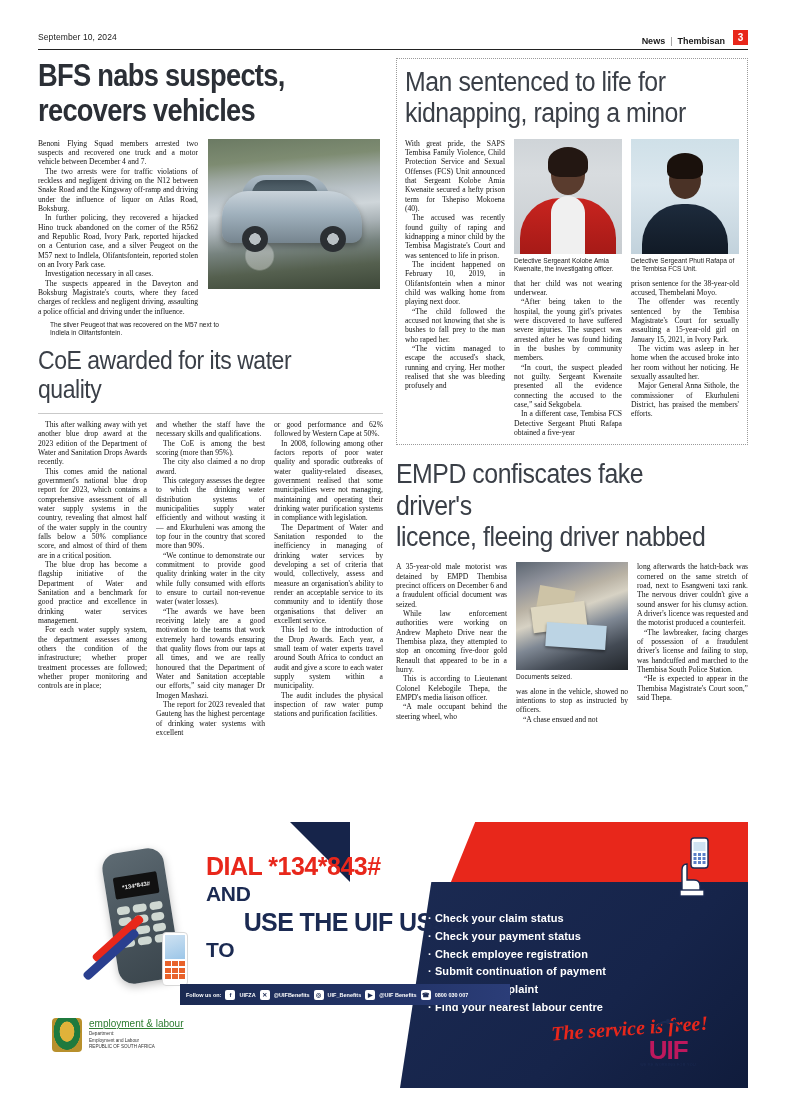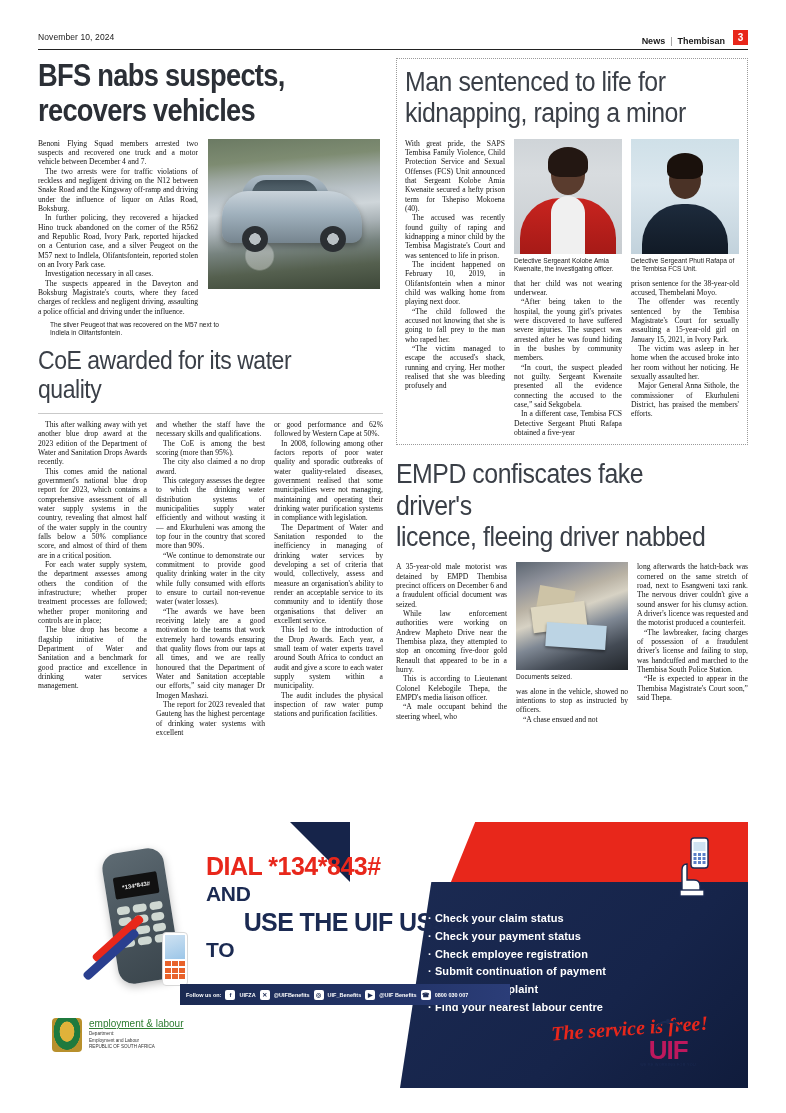--- a/index.html
+++ b/index.html
@@ -226,21 +226,21 @@
   .uif-bird { width:30px; height:14px; margin:0 auto 1px auto; }
 
   .rule-soft { border:0; border-top:1px solid #c9c9c9; margin:0; }
 </style>
 </head>
 <body>
 
 <div class="page">
 
   <div class="masthead">
-    <div class="masthead-date">November 10, 2024</div>
+    <div class="masthead-date">September 10, 2024</div>
     <div class="masthead-right">
       <span class="mh-sec">News</span>
       <span class="mh-div">|</span>
       <span class="mh-pub">Thembisan</span>
       <span class="mh-page">3</span>
     </div>
   </div>
 
   <div class="col-left">
 
@@ -273,22 +273,22 @@
       <div class="caption" style="width:175px; margin:5px 0 0 12px;">The silver Peugeot that was recovered on the M57 next to Indlela in Olifantsfontein.</div>
     </div>
 
     <div style="margin-top:8px;">
       <h2 class="hl-light" style="font-size:25px;">CoE awarded for its water quality</h2>
       <hr class="rule-soft">
       <div class="c3" style="margin-top:6px;">
         <div class="body-col">
           <p>This after walking away with yet another blue drop award at the 2023 edition of the Department of Water and Sanitation Drops Awards recently.</p>
           <p>This comes amid the national government's national blue drop report for 2023, which contains a comprehensive assessment of all water supply systems in the country, revealing that almost half of the water supply in the country falls below a 50% compliance score, and almost of third of them are in a critical position.</p>
+          <p>The blue drop has become a flagship initiative of the Department of Water and Sanitation and a benchmark for good practice and excellence in drinking water services management.</p>
           <p>For each water supply system, the department assesses among others the condition of the infrastructure; whether proper treatment processes are followed; whether proper monitoring and controls are in place;</p>
-          <p>The blue drop has become a flagship initiative of the Department of Water and Sanitation and a benchmark for good practice and excellence in drinking water services management.</p>
         </div>
         <div class="body-col">
           <p class="first">and whether the staff have the necessary skills and qualifications.</p>
           <p>The CoE is among the best scoring (more than 95%).</p>
           <p>The city also claimed a no drop award.</p>
           <p>This category assesses the degree to which the drinking water distribution systems of municipalities supply water efficiently and without wasting it — and Ekurhuleni was among the top four in the country that scored more than 90%.</p>
           <p>“We continue to demonstrate our commitment to provide good quality drinking water in the city while fully consumed with efforts to ensure to curtail non-revenue water (water losses).</p>
           <p>“The awards we have been receiving lately are a good motivation to the teams that work extremely hard towards ensuring that quality flows from our taps at all times, and we are really honoured that the Department of Water and Sanitation acceptable our efforts,” said city manager Dr Imogen Mashazi.</p>
           <p>The report for 2023 revealed that Gauteng has the highest percentage of drinking water systems with excellent</p>
         </div>
@@ -310,21 +310,21 @@
         <span>Man sentenced to life for</span><br>
         <span>kidnapping, raping a minor</span>
       </h2>
 
       <div class="c3" style="margin-top:3px;">
 
         <div class="body-col">
           <p class="first">With great pride, the SAPS Tembisa Family Violence, Child Protection Service and Sexual Offenses (FCS) Unit announced that Sergeant Kolobe Amia Kwenaite secured a hefty prison term for Tshepiso Mokoena (40).</p>
           <p>The accused was recently found guilty of raping and kidnapping a minor child by the Tembisa Magistrate's Court and was sentenced to life in prison.</p>
           <p>The incident happened on February 10, 2019, in Olifantsfontein when a minor child was walking home from playing next door.</p>
-          <p>“The child followed the accused not knowing that she is going to fall prey to the man who raped her.</p>
+          <p>“The child followed the accused not knowing that she is bushes to fall prey to the man who raped her.</p>
           <p>“The victim managed to escape the accused's shack, running and crying. Her mother realised that she was bleeding profusely and</p>
         </div>
 
         <div>
           <div class="photo photo-p1">
             <div class="p-body" style="bottom:0; width:96px; height:56px; background:linear-gradient(180deg,#c8241f 0%,#a61a17 100%);"></div>
             <div class="p-body" style="bottom:0; width:34px; height:58px; background:#f0f0f0;"></div>
             <div class="p-head" style="top:16px; width:34px; height:40px; background:#5a3c2e;"></div>
             <div class="p-head" style="top:8px; width:40px; height:30px; background:#231712; border-radius:50% 50% 30% 30%;"></div>
           </div>

